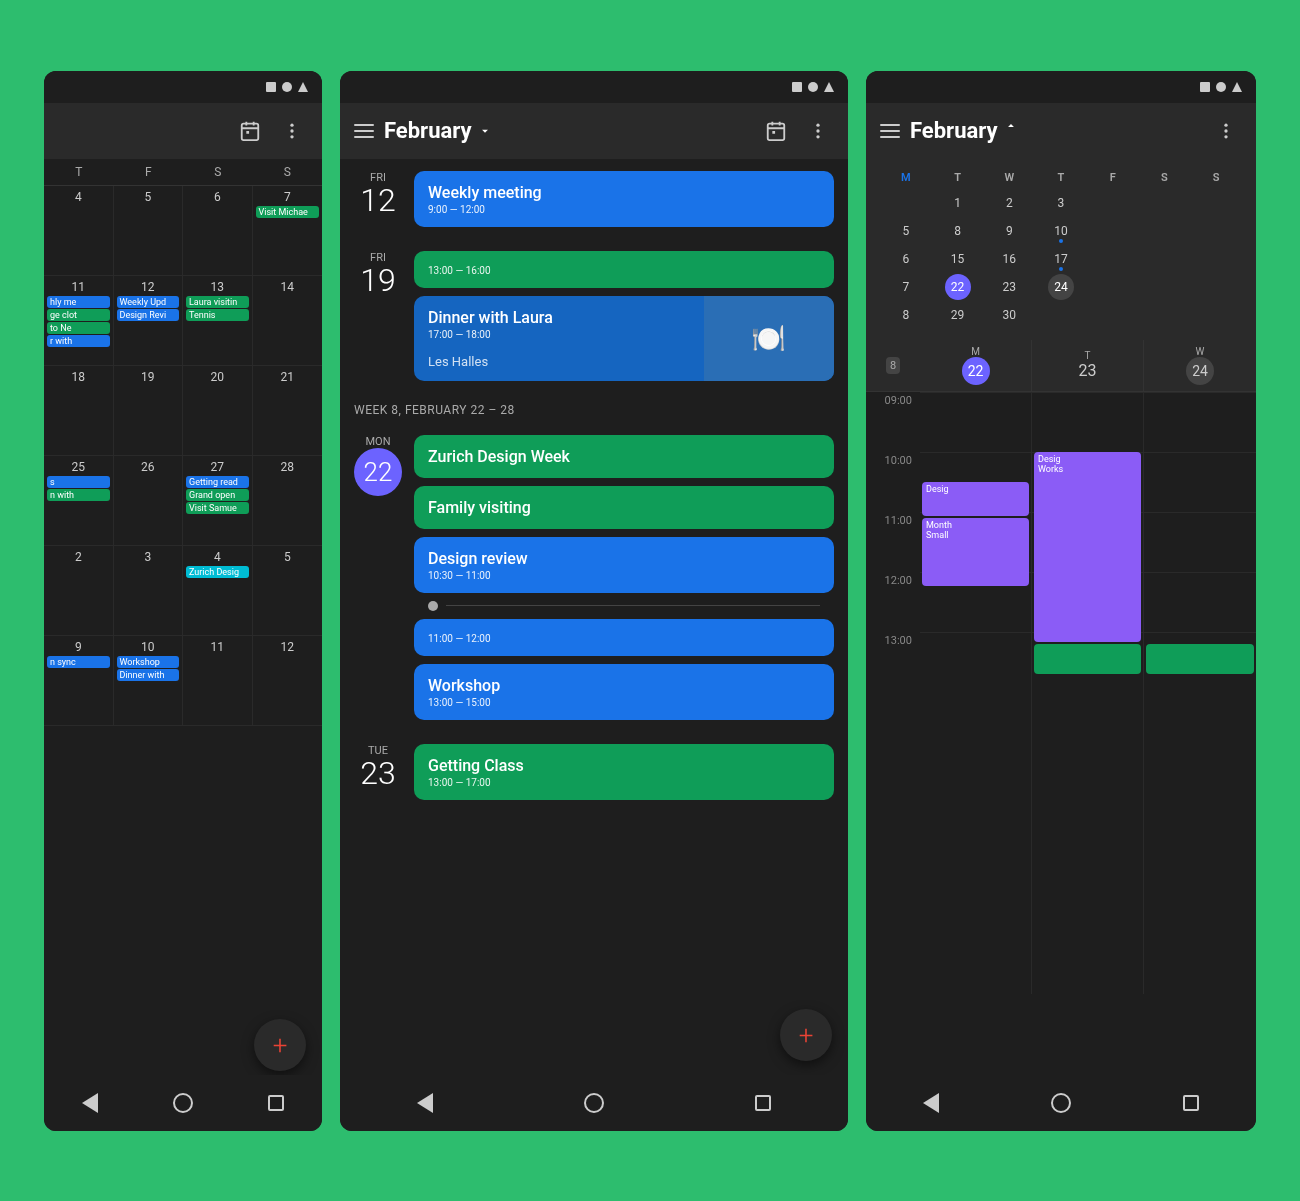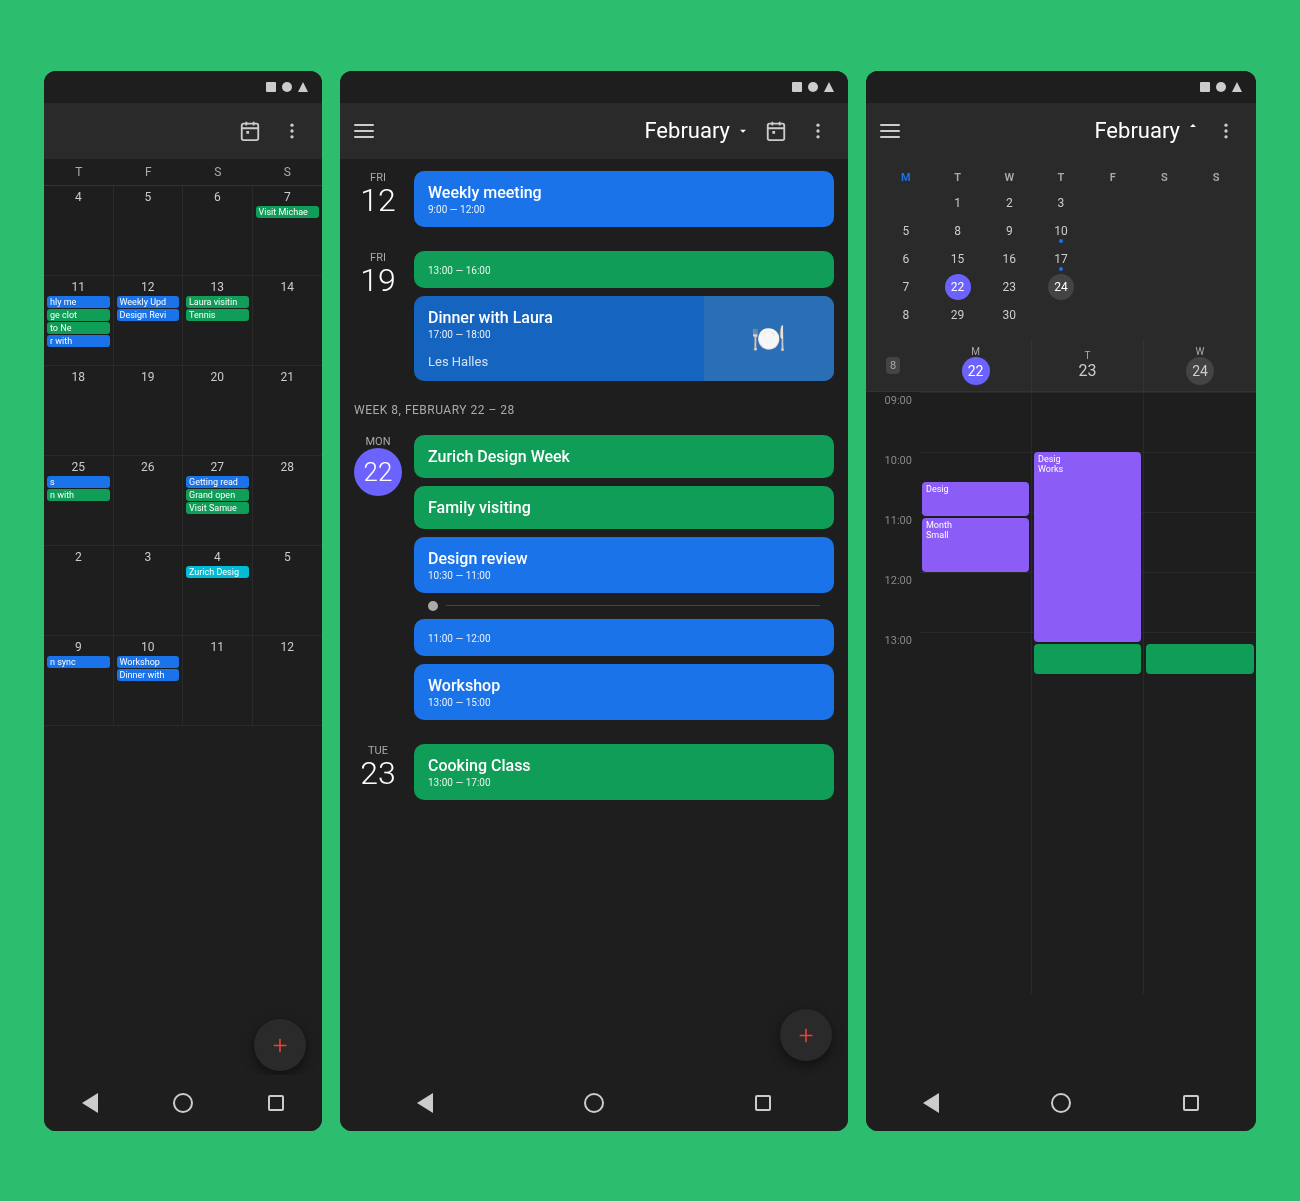--- a/index.html
+++ b/index.html
@@ -54,24 +54,23 @@
     .top-bar {
       height: 56px;
       background: #2a2a2a;
       display: flex;
       align-items: center;
       padding: 0 14px;
       gap: 10px;
     }
     .top-bar .title {
       font-size: 22px;
-      font-weight: 400;
+      font-weight: 700;
       color: #fff;
       flex: 1;
-      justify-content: flex-end;
     }
     .top-bar .icon-btn {
       width: 32px; height: 32px;
       display: flex; align-items: center; justify-content: center;
       cursor: pointer;
       color: #ccc;
       font-size: 18px;
     }
 
     
@@ -576,21 +575,21 @@
       </div>
     </div>
 
     <div class="schedule-day">
       <div class="day-label">
         <div class="weekday">TUE</div>
         <div class="daynum">23</div>
       </div>
       <div class="events-list">
         <div class="event-card green">
-          <div class="event-title">Cooking Class</div>
+          <div class="event-title">Getting Class</div>
           <div class="event-time">13:00 — 17:00</div>
         </div>
       </div>
     </div>
   </div>
 
   <div class="fab" style="bottom:70px;">
     <div class="fab-plus">
       <span>+</span>
     </div>
@@ -737,21 +736,21 @@
         <div style="position:absolute;left:0;right:0;top:120px;height:1px;background:#2a2a2a;"></div>
         <div style="position:absolute;left:0;right:0;top:180px;height:1px;background:#2a2a2a;"></div>
         <div style="position:absolute;left:0;right:0;top:240px;height:1px;background:#2a2a2a;"></div>
 
         <div style="border-right:1px solid #2a2a2a;position:relative;">
 
           <div class="week-event-block blue" style="top:90px;height:34px;">
             <span>Desig</span>
           </div>
 
-          <div class="week-event-block blue" style="top:126px;height:54px;">
+          <div class="week-event-block blue" style="top:126px;height:68px;">
             <span>Month<br>Small</span>
           </div>
         </div>
 
         <div style="border-right:1px solid #2a2a2a;position:relative;">
 
           <div class="week-event-block blue" style="top:60px;height:190px;">
             <span>Desig<br>Works</span>
           </div>
 

